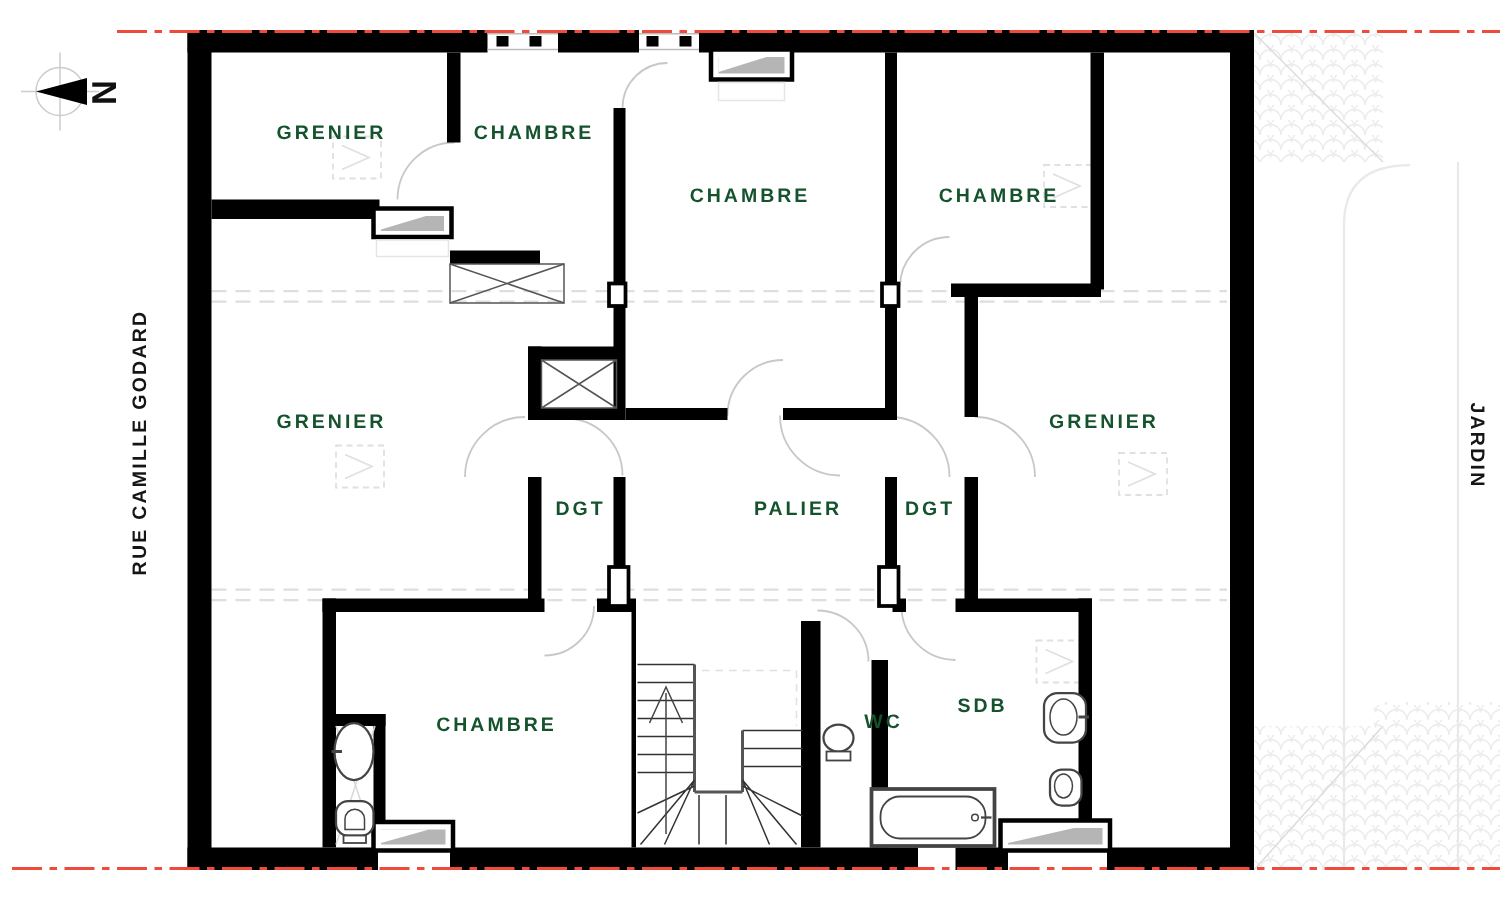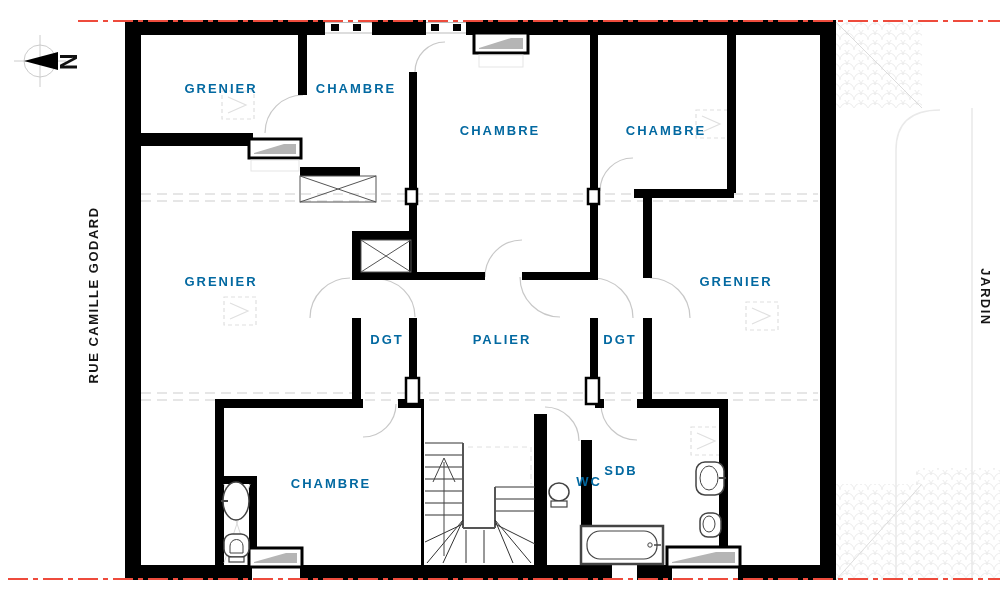--- a/index.html
+++ b/index.html
@@ -1,20 +1,20 @@
 <!DOCTYPE html>
 <html><head>
 <meta charset="utf-8">
 <style>
   html,body{margin:0;padding:0;background:#fff;}
   .plan{position:relative;width:1000px;height:600px;background:#fff;overflow:hidden;
         font-family:"Liberation Sans",sans-serif;}
   .plan svg{position:absolute;left:0;top:0;}
   .rlabel{position:absolute;transform:translate(-50%,-50%);
-          font:600 13px "Liberation Sans",sans-serif;letter-spacing:2px;color:#0369a1;
+          font:600 13px "Liberation Sans",sans-serif;letter-spacing:2px;color:#14532d;
           white-space:nowrap;}
   .vlabel{position:absolute;font:600 13px "Liberation Sans",sans-serif;letter-spacing:1.5px;
           color:#151515;white-space:nowrap;}
   .vlabel.left{transform:translate(-50%,-50%) rotate(-90deg);}
   .vlabel.right{transform:translate(-50%,-50%) rotate(90deg);}
 </style>
 </head>
 <body>
 
 <div class="plan">
@@ -240,22 +240,22 @@
   </g>
 </svg>
 
 <div class="rlabel" style="left:221px;top:88px">GRENIER</div>
 <div class="rlabel" style="left:356px;top:88px">CHAMBRE</div>
 <div class="rlabel" style="left:500px;top:130px">CHAMBRE</div>
 <div class="rlabel" style="left:666px;top:130px">CHAMBRE</div>
 <div class="rlabel" style="left:221px;top:281px">GRENIER</div>
 <div class="rlabel" style="left:736px;top:281px">GRENIER</div>
 <div class="rlabel" style="left:387px;top:339px">DGT</div>
-<div class="rlabel" style="left:502px;top:339px">PALIER</div>
+<div class="rlabel" style="left:532px;top:339px">PALIER</div>
 <div class="rlabel" style="left:620px;top:339px">DGT</div>
 <div class="rlabel" style="left:331px;top:483px">CHAMBRE</div>
 <div class="rlabel" style="left:589px;top:481px">WC</div>
-<div class="rlabel" style="left:621px;top:470px">SDB</div>
+<div class="rlabel" style="left:655px;top:470px">SDB</div>
 
 <div class="vlabel left" style="left:93px;top:295px">RUE CAMILLE GODARD</div>
 <div class="vlabel right" style="left:985px;top:297px">JARDIN</div>
 
 </div>
 
 </body></html>

